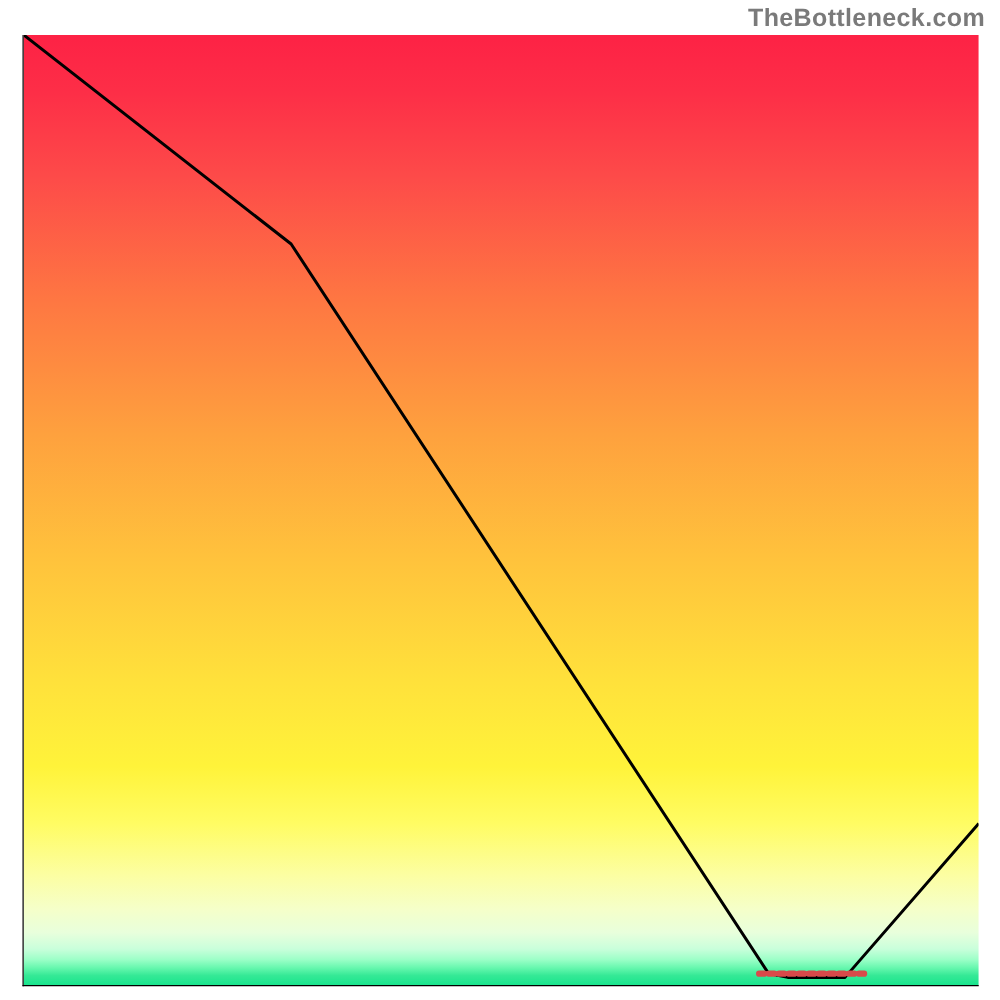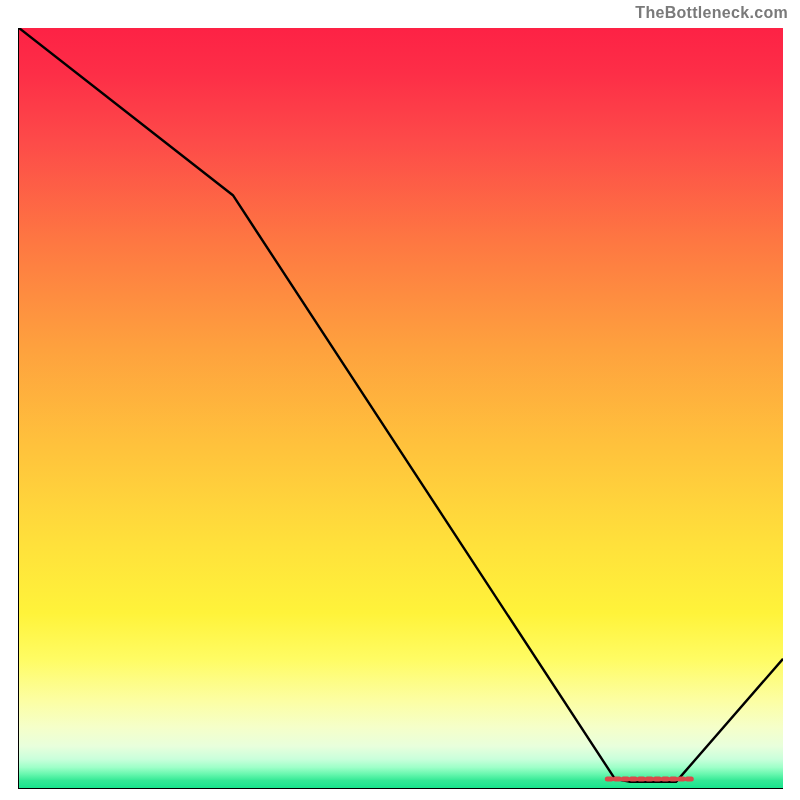--- a/index.html
+++ b/index.html
@@ -13,21 +13,21 @@
   }
   #wrap {
     position: relative;
     width: 800px;
     height: 800px;
   }
   #watermark {
     position: absolute;
     top: 4px;
     right: 12px;
-    font-size: 16px;
+    font-size: 20px;
     font-weight: 600;
     color: #7a7a7a;
     letter-spacing: 0.3px;
     z-index: 3;
     user-select: none;
   }
   #plot {
     position: absolute;
     left: 18px;
     top: 28px;

